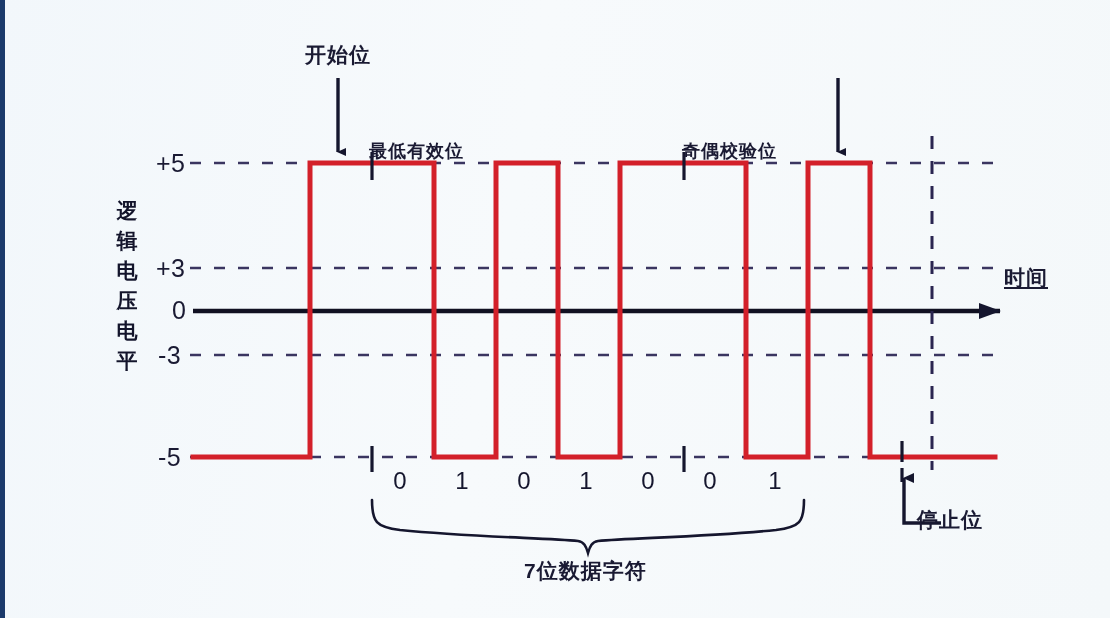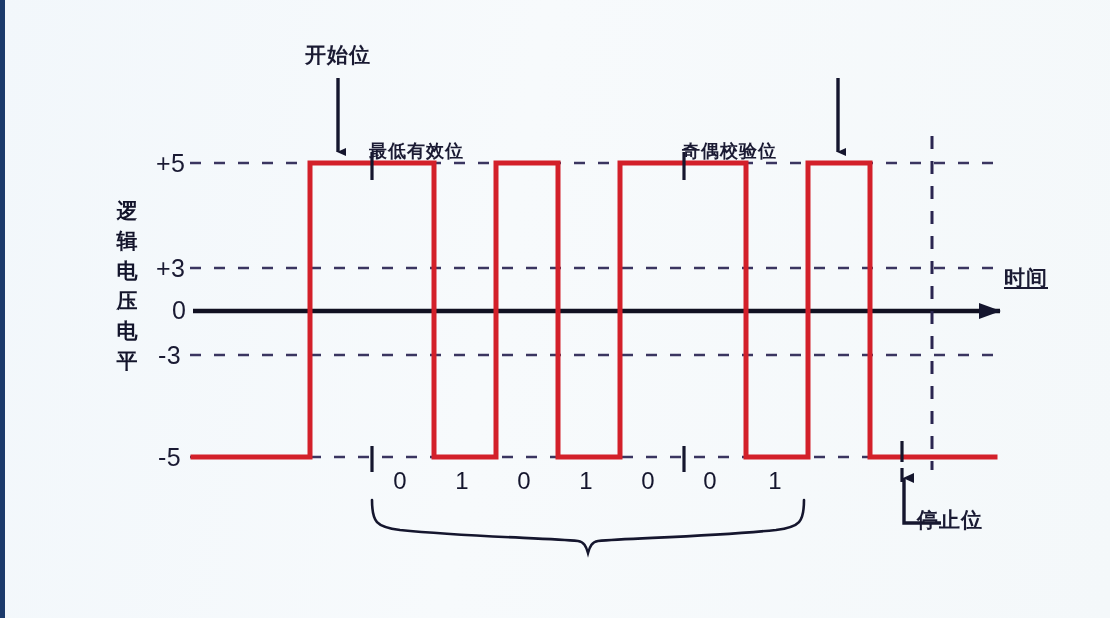--- a/index.html
+++ b/index.html
@@ -159,14 +159,15 @@
   <div class="lbl cn-anno" style="left:917px; top:506px;">停止位</div>
 
   <div class="lbl bit-digit" style="left:385px; top:467px;">0</div>
   <div class="lbl bit-digit" style="left:447px; top:467px;">1</div>
   <div class="lbl bit-digit" style="left:509px; top:467px;">0</div>
   <div class="lbl bit-digit" style="left:571px; top:467px;">1</div>
   <div class="lbl bit-digit" style="left:633px; top:467px;">0</div>
   <div class="lbl bit-digit" style="left:695px; top:467px;">0</div>
   <div class="lbl bit-digit" style="left:760px; top:467px;">1</div>
 
+  <div class="lbl caption" style="left:524px; top:557px;">7位数据字符</div>
 
 </div>
 
 </body></html>

